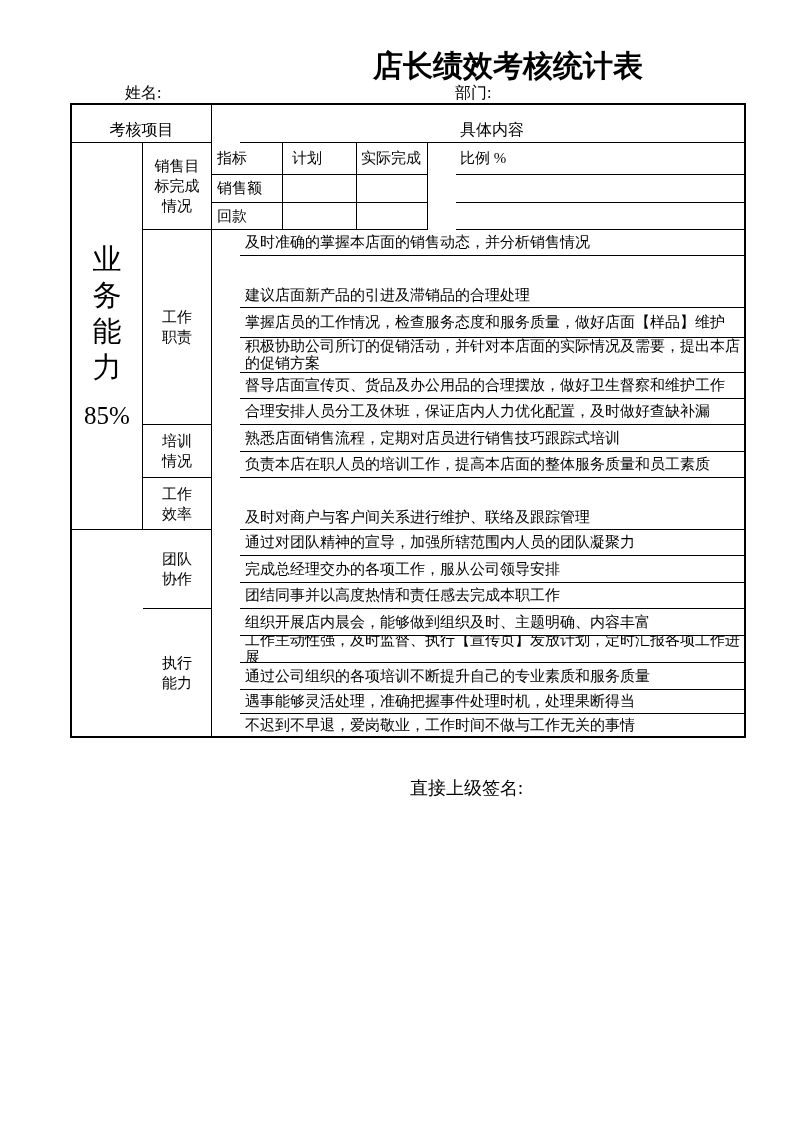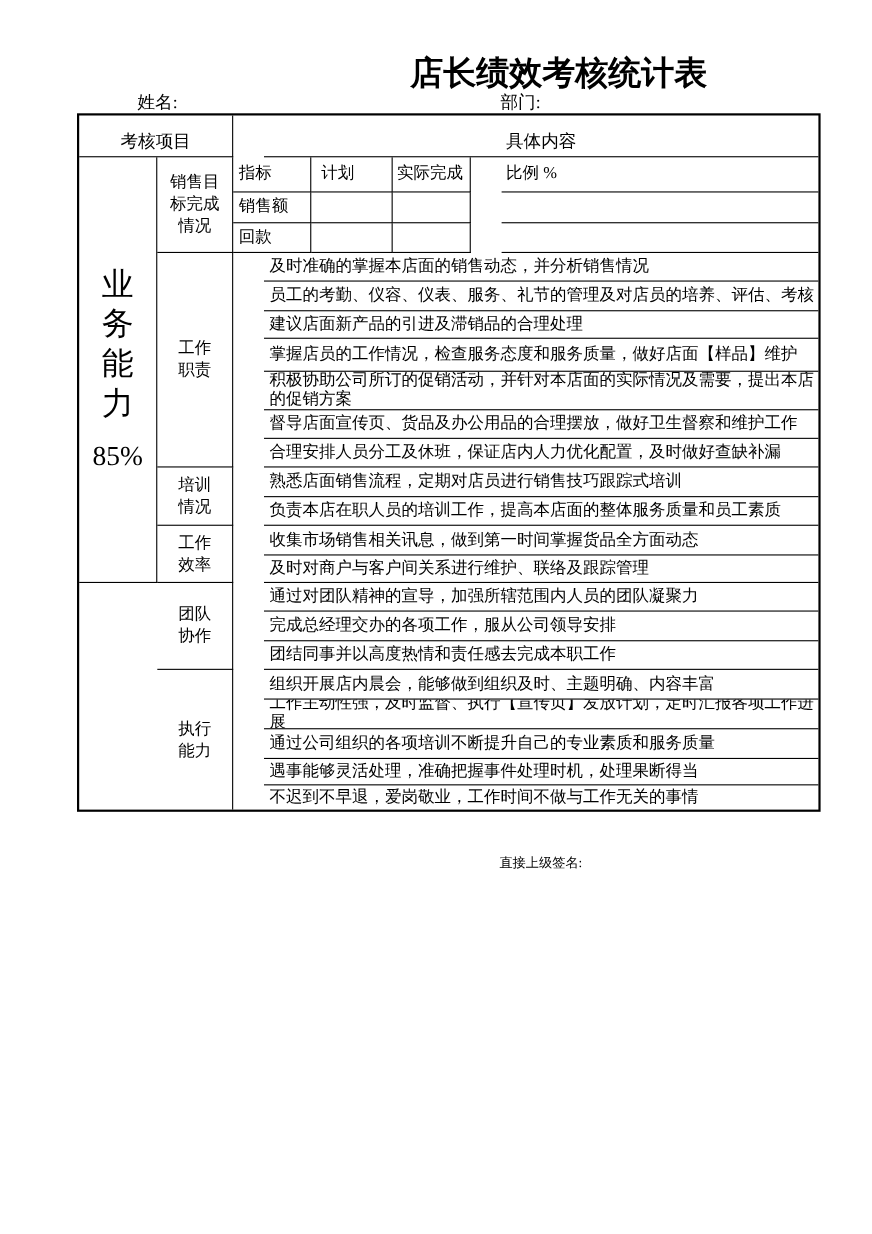--- a/index.html
+++ b/index.html
@@ -8,21 +8,21 @@
     font-family:"Liberation Serif","DejaVu Serif",serif;color:#000;
     overflow:hidden;
   }
   .doc-title{
     position:absolute;left:348px;top:46px;width:320px;
     font-size:30px;font-weight:bold;text-align:center;white-space:nowrap;
   }
   .field-label{position:absolute;top:83px;font-size:16px;white-space:nowrap;}
   #name-label{left:125px;}
   #dept-label{left:455px;}
-  .signature{position:absolute;left:410px;top:776px;font-size:12px;white-space:nowrap;margin-left:44px;}
+  .signature{position:absolute;left:410px;top:776px;font-size:18px;white-space:nowrap;}
 
   .sheet{
     position:absolute;left:70px;top:103px;width:676px;box-sizing:border-box;
     display:grid;
     grid-template-columns:71px 69px 71px 74px 71px auto;
     grid-template-rows:38px 32px 28px 27px 26px 27px 25px 30px 35px 26px 26px 27px 26px 27px 25px 26px 27px 26px 27px 27px 27px 24px 22px;
     border:2px solid #000;
     font-size:15px;line-height:17px;
   }
   .cell{
@@ -80,31 +80,29 @@
   <div class="cell blank" style="grid-area:3/4/4/5"></div>
   <div class="cell blank" style="grid-area:3/5/4/6"></div>
   <div class="cell blank no-r" style="grid-area:3/6/4/7"></div>
 
   <div class="cell txt" style="grid-area:4/3/5/4">回款</div>
   <div class="cell blank" style="grid-area:4/4/5/5"></div>
   <div class="cell blank" style="grid-area:4/5/5/6"></div>
   <div class="cell blank no-r" style="grid-area:4/6/5/7"></div>
 
   <div class="cell txt no-r" style="grid-area:5/3/6/7">及时准确的掌握本店面的销售动态，并分析销售情况</div>
-  <div class="cell txt no-r" style="grid-area:6/3/7/7">员工的考勤、仪容、仪表、服务、礼节的管理及对店员的培养、评估、考核</div>
   <div class="cell txt no-r" style="grid-area:7/3/8/7">建议店面新产品的引进及滞销品的合理处理</div>
   <div class="cell txt no-r" style="grid-area:8/3/9/7">掌握店员的工作情况，检查服务态度和服务质量，做好店面【样品】维护</div>
   <div class="cell txt no-r" style="grid-area:9/3/10/7">积极协助公司所订的促销活动，并针对本店面的实际情况及需要，提出本店的促销方案</div>
   <div class="cell txt no-r" style="grid-area:10/3/11/7">督导店面宣传页、货品及办公用品的合理摆放，做好卫生督察和维护工作</div>
   <div class="cell txt no-r" style="grid-area:11/3/12/7">合理安排人员分工及休班，保证店内人力优化配置，及时做好查缺补漏</div>
 
   <div class="cell txt no-r" style="grid-area:12/3/13/7">熟悉店面销售流程，定期对店员进行销售技巧跟踪式培训</div>
   <div class="cell txt no-r" style="grid-area:13/3/14/7">负责本店在职人员的培训工作，提高本店面的整体服务质量和员工素质</div>
 
-  <div class="cell txt no-r" style="grid-area:14/3/15/7">收集市场销售相关讯息，做到第一时间掌握货品全方面动态</div>
   <div class="cell txt no-r" style="grid-area:15/3/16/7">及时对商户与客户间关系进行维护、联络及跟踪管理</div>
 
   <div class="cell txt no-r" style="grid-area:16/3/17/7">通过对团队精神的宣导，加强所辖范围内人员的团队凝聚力</div>
   <div class="cell txt no-r" style="grid-area:17/3/18/7">完成总经理交办的各项工作，服从公司领导安排</div>
   <div class="cell txt no-r" style="grid-area:18/3/19/7">团结同事并以高度热情和责任感去完成本职工作</div>
 
   <div class="cell txt no-r" style="grid-area:19/3/20/7">组织开展店内晨会，能够做到组织及时、主题明确、内容丰富</div>
   <div class="cell txt no-r" style="grid-area:20/3/21/7">工作主动性强，及时监督、执行【宣传页】发放计划，定时汇报各项工作进展</div>
   <div class="cell txt no-r" style="grid-area:21/3/22/7">通过公司组织的各项培训不断提升自己的专业素质和服务质量</div>
   <div class="cell txt no-r" style="grid-area:22/3/23/7">遇事能够灵活处理，准确把握事件处理时机，处理果断得当</div>

